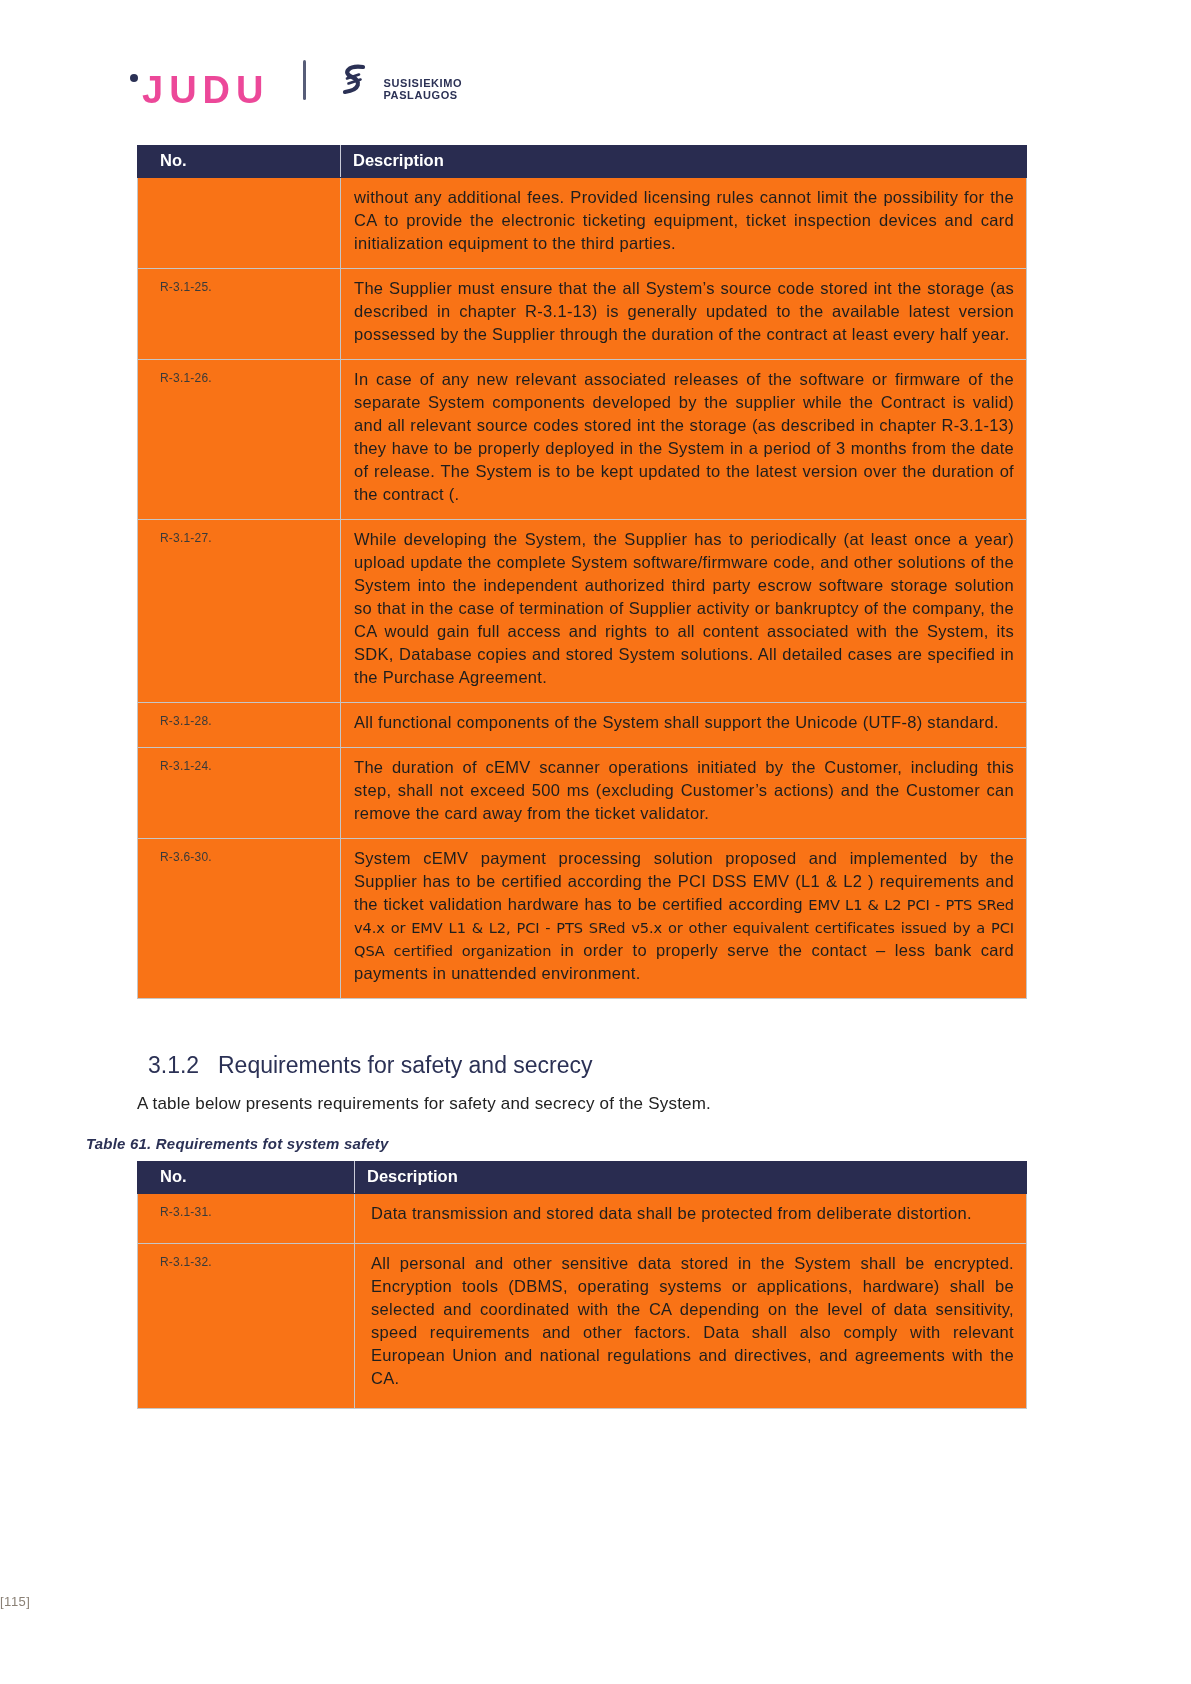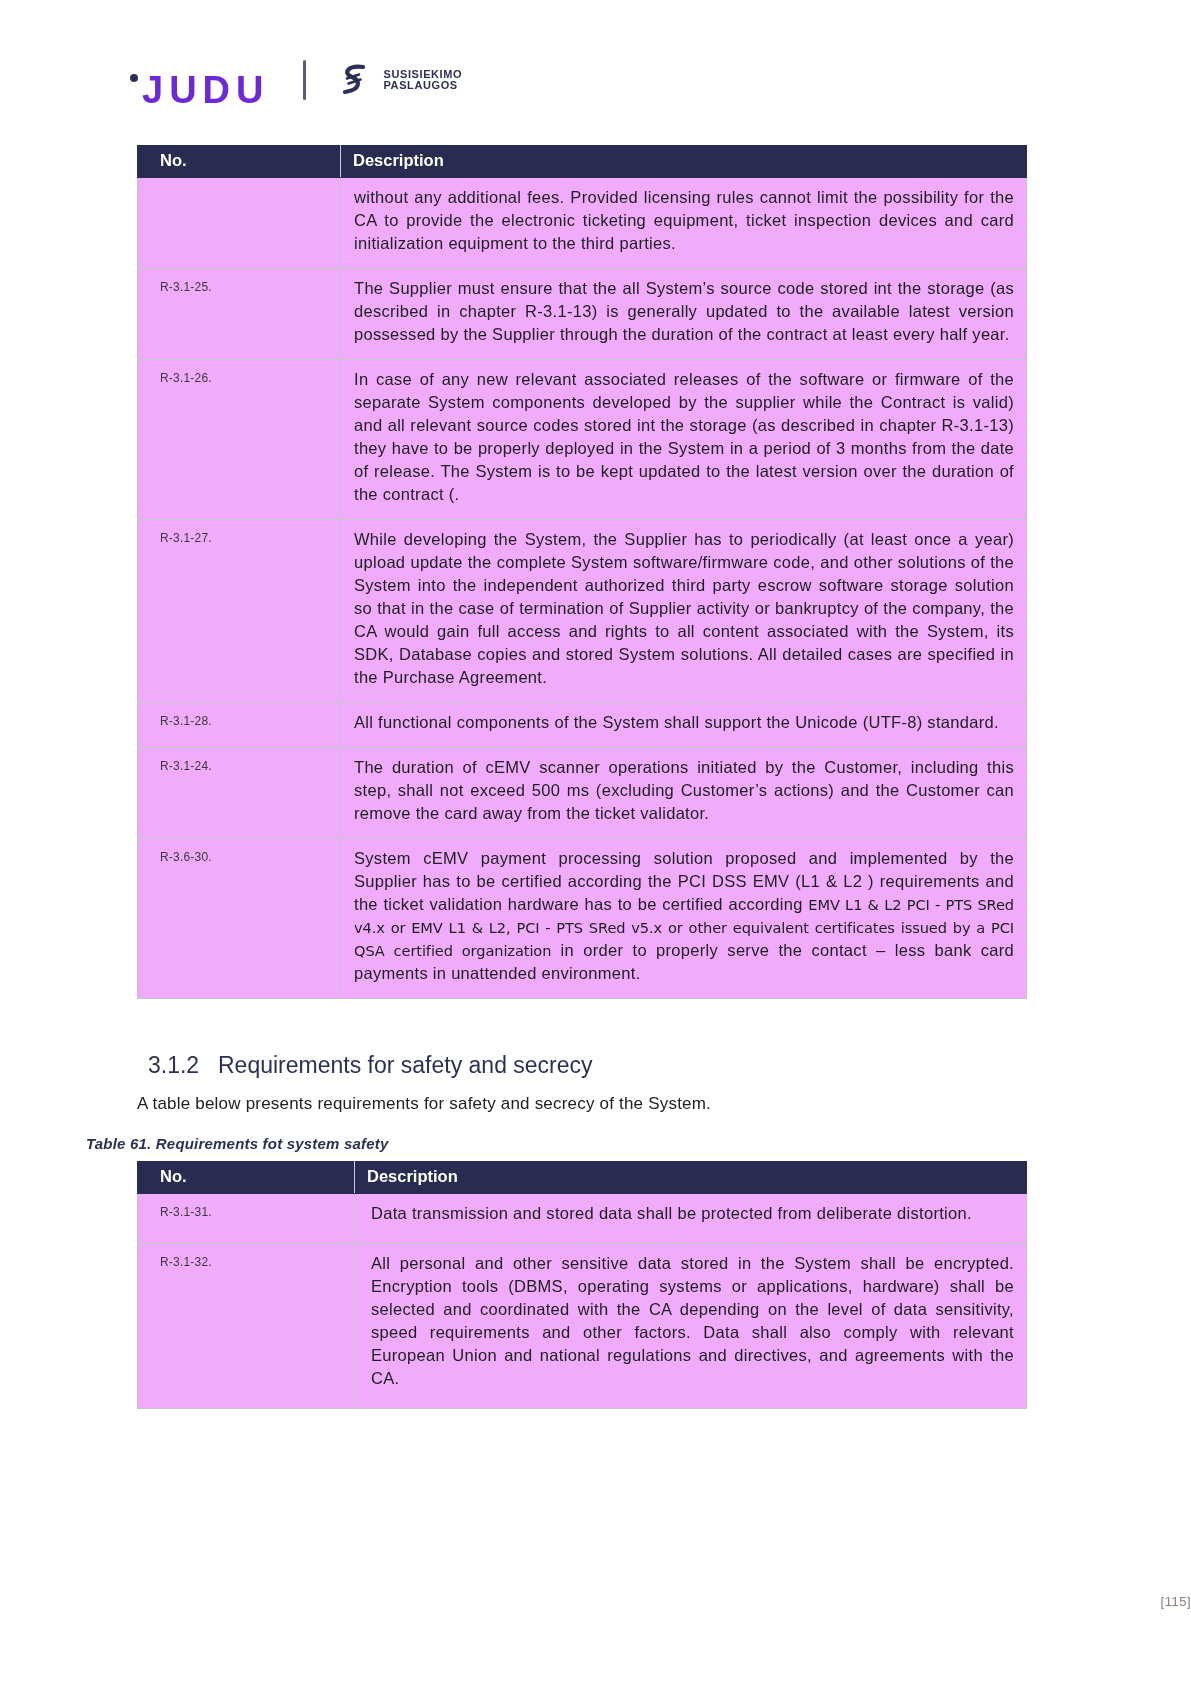--- a/index.html
+++ b/index.html
@@ -22,21 +22,21 @@
     left: 130px;
     top: 54px;
     display: flex;
     align-items: center;
     height: 52px;
   }
   .judu-brand {
     position: relative;
     font-size: 38px;
     font-weight: 700;
-    color: #6d28d9;
+    color: #ec4899;
     letter-spacing: 6px;
     padding-left: 12px;
     line-height: 44px;
     margin-top: 20px;
   }
   .judu-brand::before {
     content: "";
     position: absolute;
     left: 0px;
     top: 6px;
@@ -46,37 +46,37 @@
     background: #2b3155;
   }
   .logo-sep {
     width: 3px;
     height: 40px;
     background: #3a4160;
     border-radius: 2px;
     margin: 0 26px 0 34px;
     opacity: 0.85;
   }
-  .partner { display: flex; align-items: center; gap: 9px; }
+  .partner { display: flex; align-items: flex-end; gap: 9px; }
   .partner-icon svg { display: block; }
   .partner-text {
     font-size: 11px;
     font-weight: 700;
     color: #2b3155;
     letter-spacing: 0.6px;
     line-height: 11.5px;
   }
 
   
   table.doc-table {
     border-collapse: collapse;
     table-layout: fixed;
     width: 890px;
     margin-left: 137px;
-    background: #f0abfc;
+    background: #f97316;
   }
   table.doc-table th {
     background: #292c50;
     color: #ffffff;
     font-size: 16.5px;
     font-weight: 700;
     text-align: left;
     padding: 5px 12px 7px 12px;
     border: 1px solid #292c50;
   }
@@ -132,21 +132,21 @@
     color: #2b3155;
     letter-spacing: 0.2px;
   }
 
   
   .footer {
     position: absolute;
     top: 1594px;
     left: 0;
     width: 100%;
-    text-align: right;
+    text-align: left;
     font-size: 13px;
     color: #8a8075;
     letter-spacing: 0.5px;
   }
 </style>
 </head>
 <body>
 
 <div class="page">
 

